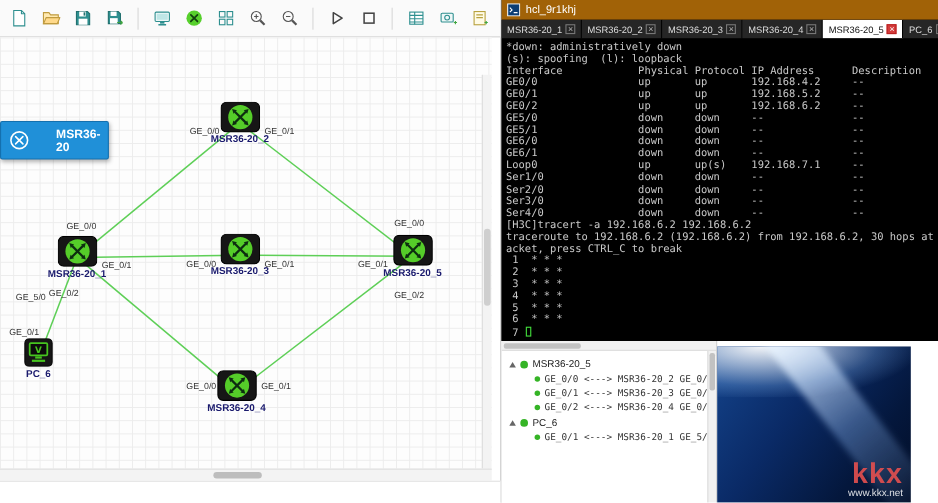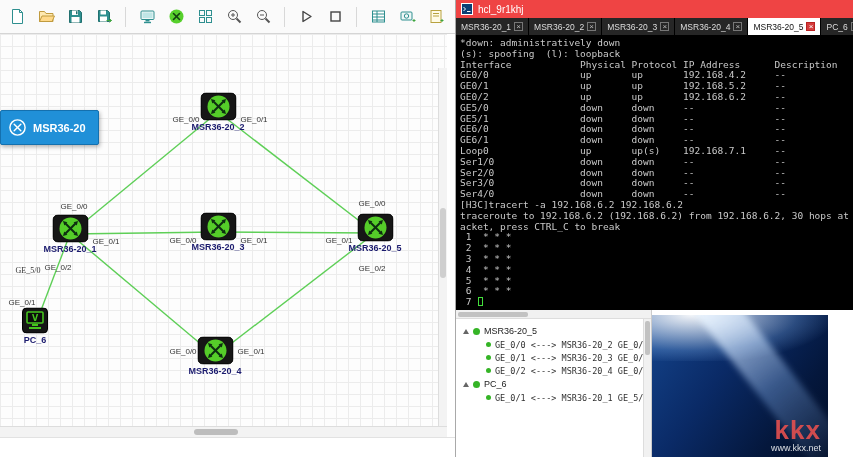--- a/index.html
+++ b/index.html
@@ -15,31 +15,31 @@
   .tb-sep{width:1px;height:20px;background:#d8d8d8;margin:0 3px}
   .canvas{position:absolute;left:0;top:34px;width:447px;height:392px;overflow:hidden;background-color:#fdfdfd;
     background-image:linear-gradient(#ececec 1px,transparent 1px),linear-gradient(90deg,#ececec 1px,transparent 1px);
     background-size:12px 12px}
   .links{position:absolute;left:0;top:0;width:447px;height:393px}
   .links line{stroke:#5ecf57;stroke-width:1.4}
   .node{position:absolute;transform:translate(-50%,-50%);display:flex;flex-direction:column;align-items:center;z-index:2;cursor:pointer}
   .node-label{margin-top:1px;font-size:9px;font-weight:700;color:#1b1b6e;white-space:nowrap}
   .port-label{position:absolute;transform:translate(-50%,-50%);font-size:8px;color:#333;z-index:3;white-space:nowrap}
   .tooltip{position:absolute;left:0;top:76px;width:99px;height:35px;background:#2090d8;border:1px solid #1470ae;border-radius:2px;
-    display:flex;align-items:center;gap:6px;padding:0 7px;z-index:6;box-shadow:1px 2px 4px rgba(0,0,0,.3);color:#fff;font-size:11px;font-weight:700}
+    display:flex;align-items:center;gap:24px;padding:0 7px;z-index:6;box-shadow:1px 2px 4px rgba(0,0,0,.3);color:#fff;font-size:11px;font-weight:700}
   .tooltip svg{width:19px;height:19px;flex:none}
   .v-scroll{position:absolute;right:0;top:34px;width:9px;height:392px;background:#f3f3f3;border-left:1px solid #ddd}
   .v-scroll .thumb{position:absolute;left:1px;top:140px;width:6px;height:70px;background:#cfcfcf;border-radius:3px}
   .h-scroll{position:absolute;left:0;top:426px;width:447px;height:11px;background:#f3f3f3;border-top:1px solid #ddd}
   .h-scroll .thumb{position:absolute;left:194px;top:2px;width:44px;height:6px;background:#bdbdbd;border-radius:3px}
   .statusbar{position:absolute;left:0;top:437px;width:455px;height:20px;background:#fff;border-top:1px solid #e2e2e2}
 
   
   .console{position:absolute;left:456px;top:0;width:397px;height:310px;background:#000}
-  .titlebar{height:18px;background:#ef4444;color:#fff;display:flex;align-items:center;gap:5px;padding:0 5px;font-size:10px}
+  .titlebar{height:18px;background:#a16207;color:#fff;display:flex;align-items:center;gap:5px;padding:0 5px;font-size:10px}
   .titlebar svg{width:12px;height:12px}
   .tabs{height:17px;background:#131313;display:flex;align-items:stretch;overflow:hidden}
   .tab{display:flex;align-items:center;gap:3px;padding:0 5px;font-size:8.5px;color:#ddd;background:#262626;border-right:1px solid #000;white-space:nowrap;cursor:pointer}
   .tab.active{background:#fff;color:#111}
   .tab-close{font-size:8px;color:#bbb;border:1px solid #777;width:9px;height:9px;line-height:7px;text-align:center;flex:none}
   .tab.active .tab-close{color:#fff;background:#d43c3c;border-color:#b22;}
   .screen{position:absolute;left:0;top:35px;width:431px;height:275px;padding:3px 0 0 4px;background:#000;
     font-family:"DejaVu Sans Mono",monospace;font-size:9.5px;line-height:10.8px;color:#c9c9c9;overflow:hidden}
   .tline{white-space:pre}
   .cursor{display:inline-block;width:5px;height:9px;border:1px solid #43e03c;margin-left:1px;vertical-align:-1px}
@@ -298,21 +298,21 @@
             <text x="13" y="13.2" fill="#46c51f" font-size="8" font-weight="bold" text-anchor="middle" font-family="DejaVu Sans, sans-serif">V</text>
             <rect x="10" y="16.5" width="6" height="2" fill="#46c51f"></rect>
             <rect x="7" y="19.5" width="12" height="2" fill="#46c51f"></rect>
           </svg>
           <div class="node-label">PC_6</div>
         </div>
         <div class="port-label" style="left: 186px; top: 85px;">GE_0/0</div>
         <div class="port-label" style="left: 254px; top: 85px;">GE_0/1</div>
         <div class="port-label" style="left: 74px; top: 172px;">GE_0/0</div>
         <div class="port-label" style="left: 106px; top: 207px;">GE_0/1</div>
-        <div class="port-label" style="left: 28px; top: 236px; font-family: Liberation Serif, serif;">GE_5/0</div>
+        <div class="port-label" style="left: 28px; top: 236px;">GE_5/0</div>
         <div class="port-label" style="left: 58px; top: 233px;">GE_0/2</div>
         <div class="port-label" style="left: 183px; top: 206px;">GE_0/0</div>
         <div class="port-label" style="left: 254px; top: 206px;">GE_0/1</div>
         <div class="port-label" style="left: 372px; top: 169px;">GE_0/0</div>
         <div class="port-label" style="left: 339px; top: 206px;">GE_0/1</div>
         <div class="port-label" style="left: 372px; top: 234px;">GE_0/2</div>
         <div class="port-label" style="left: 183px; top: 317px;">GE_0/0</div>
         <div class="port-label" style="left: 251px; top: 317px;">GE_0/1</div>
         <div class="port-label" style="left: 22px; top: 268px;">GE_0/1</div>
       </div>

